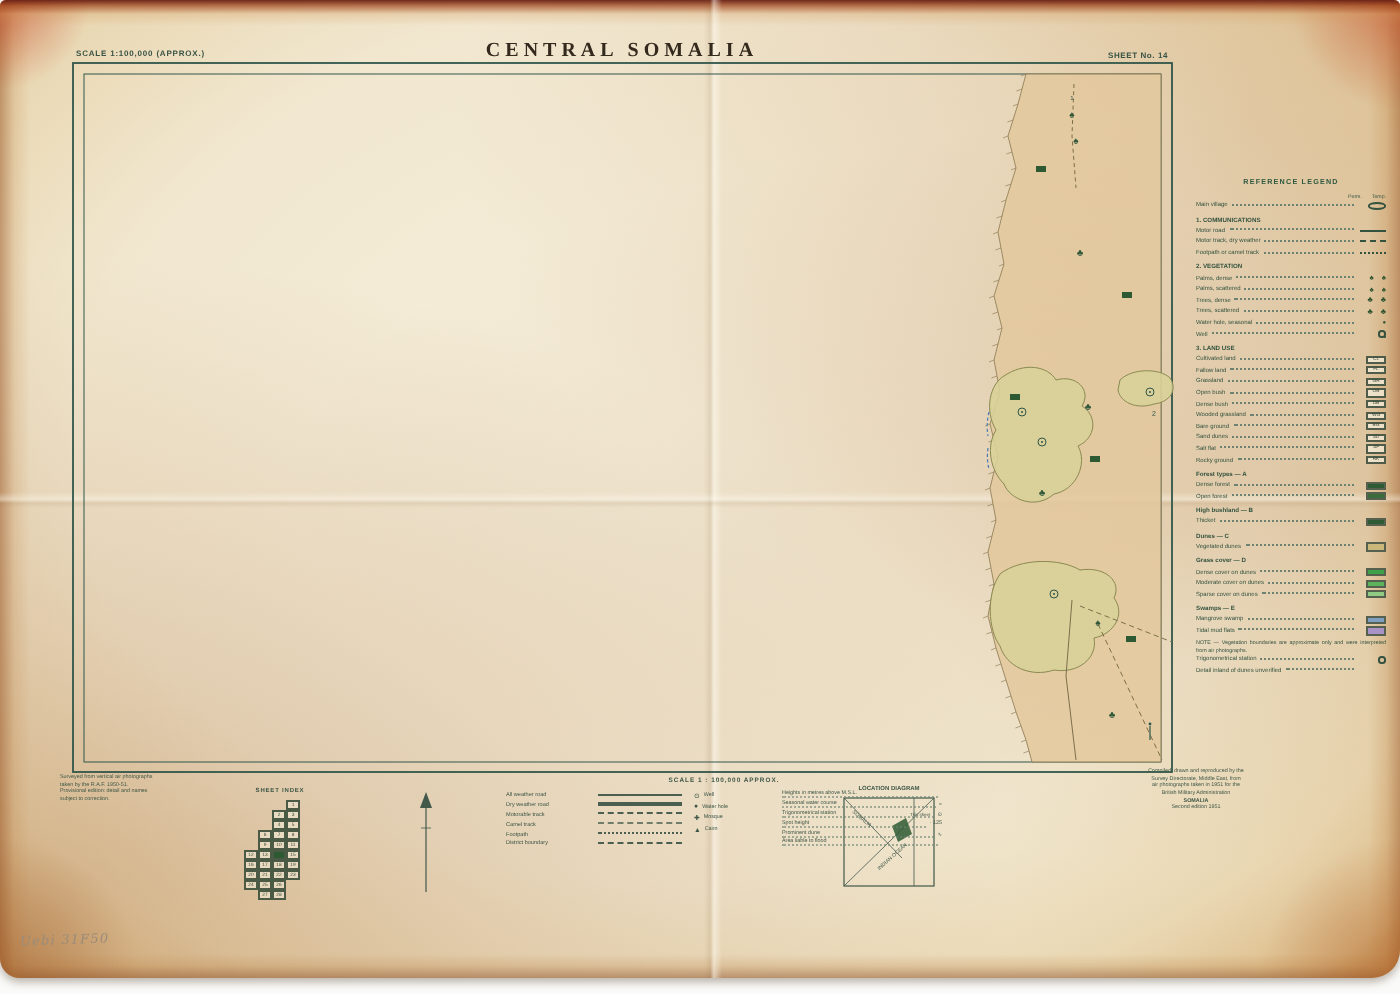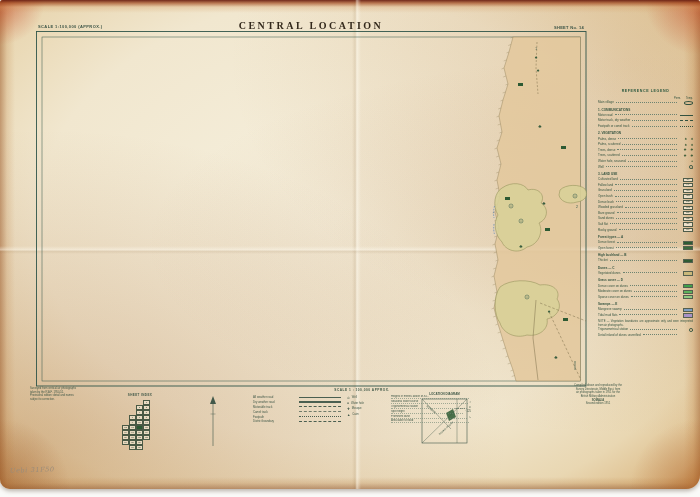--- a/index.html
+++ b/index.html
@@ -185,21 +185,21 @@
       <path d="M213,396 L210,404 L216,404 Z" fill="#41584a"></path>
       <line x1="210.5" y1="414" x2="215.5" y2="414" stroke="#41584a" stroke-width="0.4"></line>
       <rect x="422" y="399" width="45" height="44" fill="none" stroke="#41584a" stroke-width="0.6"></rect>
       <line x1="422" y1="443" x2="467" y2="399" stroke="#41584a" stroke-width="0.4"></line>
       <line x1="422" y1="399" x2="451" y2="429" stroke="#41584a" stroke-width="0.4"></line>
       <line x1="457" y1="399" x2="457" y2="443" stroke="#41584a" stroke-width="0.4"></line>
       <path d="M446,413 L453,409 L456,417 L449,421 Z" fill="#2d5a33" fill-opacity="0.85"></path>
     </svg>
 
   <div class="scale-label">SCALE 1:100,000 (APPROX.)</div>
-  <div class="map-title">CENTRAL LOCATION</div>
+  <div class="map-title">CENTRAL SOMALIA</div>
   <div class="sheet-label">SHEET No. 14</div>
 
   <div id="legend">
       <div class="lg-head">REFERENCE LEGEND</div>
       <div class="lg-ch">
         <span>Perm.</span>
         <span>Temp.</span>
       </div>
       <div class="lg-row">
         <span class="lab">Main village</span>

